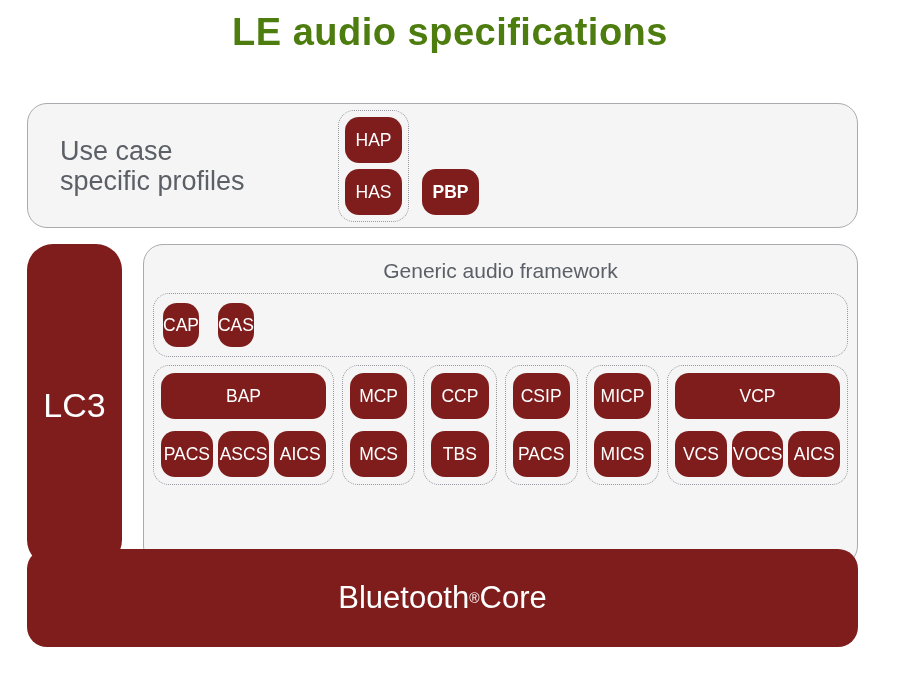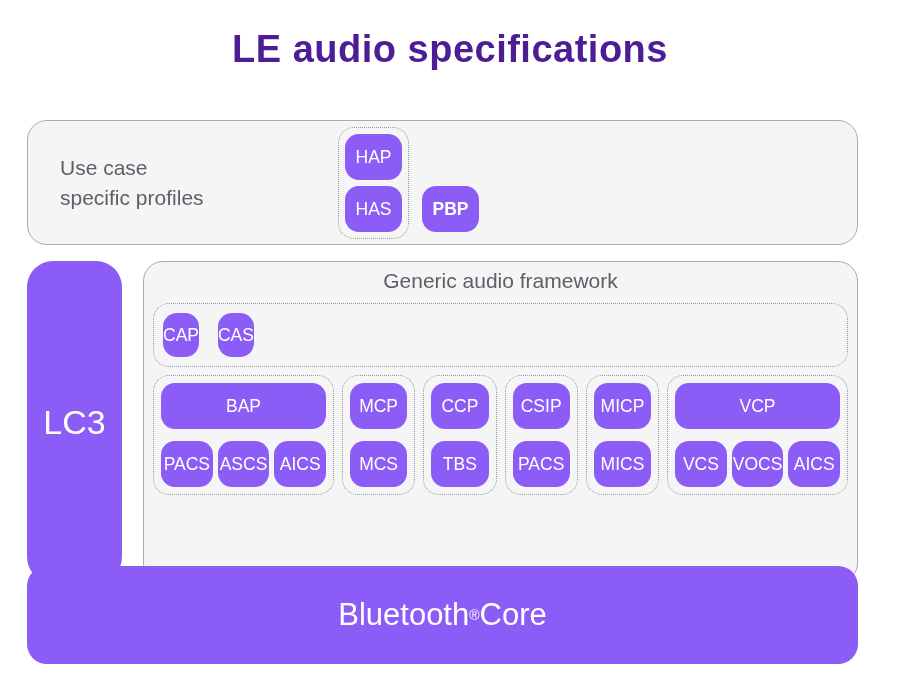--- a/index.html
+++ b/index.html
@@ -2,56 +2,56 @@
 <html><head>
 <meta charset="utf-8">
 <style>
   * { margin: 0; padding: 0; box-sizing: border-box; }
   html, body { width: 900px; height: 695px; background: #ffffff; overflow: hidden; }
   body { font-family: "Liberation Sans", "DejaVu Sans", sans-serif; }
 
   .page { width: 900px; height: 695px; position: relative; }
 
   .title {
-    margin-top: 28px;
+    margin-top: 11px;
     text-align: center;
     font-size: 38px;
     font-weight: 700;
-    color: #4c1d95;
+    color: #4d7c0f;
     letter-spacing: 0.5px;
   }
 
   .frame {
     background: #f5f5f6;
     border: 1px solid #a9abaf;
     border-radius: 20px;
   }
 
   .blue {
-    background: #8b5cf6;
+    background: #7f1d1d;
     color: #ffffff;
     display: flex;
     align-items: center;
     justify-content: center;
   }
 
   
   .use-case {
     position: absolute;
     left: 27px;
     top: 92px;
     width: 831px;
     height: 125px;
   }
   .use-case-label {
     position: absolute;
     left: 32px;
     top: 50%;
     transform: translateY(-50%);
-    font-size: 21px;
+    font-size: 27px;
     line-height: 30px;
     color: #5b5f66;
   }
   .chip-cluster {
     position: absolute;
     left: 310px;
     bottom: 5px;
     display: flex;
     align-items: flex-end;
   }
@@ -95,21 +95,21 @@
     flex: 1;
     height: 100%;
     padding: 0 9px;
     display: flex;
     flex-direction: column;
   }
   .framework-title {
     text-align: center;
     font-size: 21px;
     color: #5b5f66;
-    margin-top: 7px;
+    margin-top: 14px;
     margin-bottom: 10px;
   }
   .cap-cas-group {
     padding: 9px;
     display: flex;
     flex-direction: row;
     gap: 19px;
   }
   .wide-bar {
     height: 44px;

